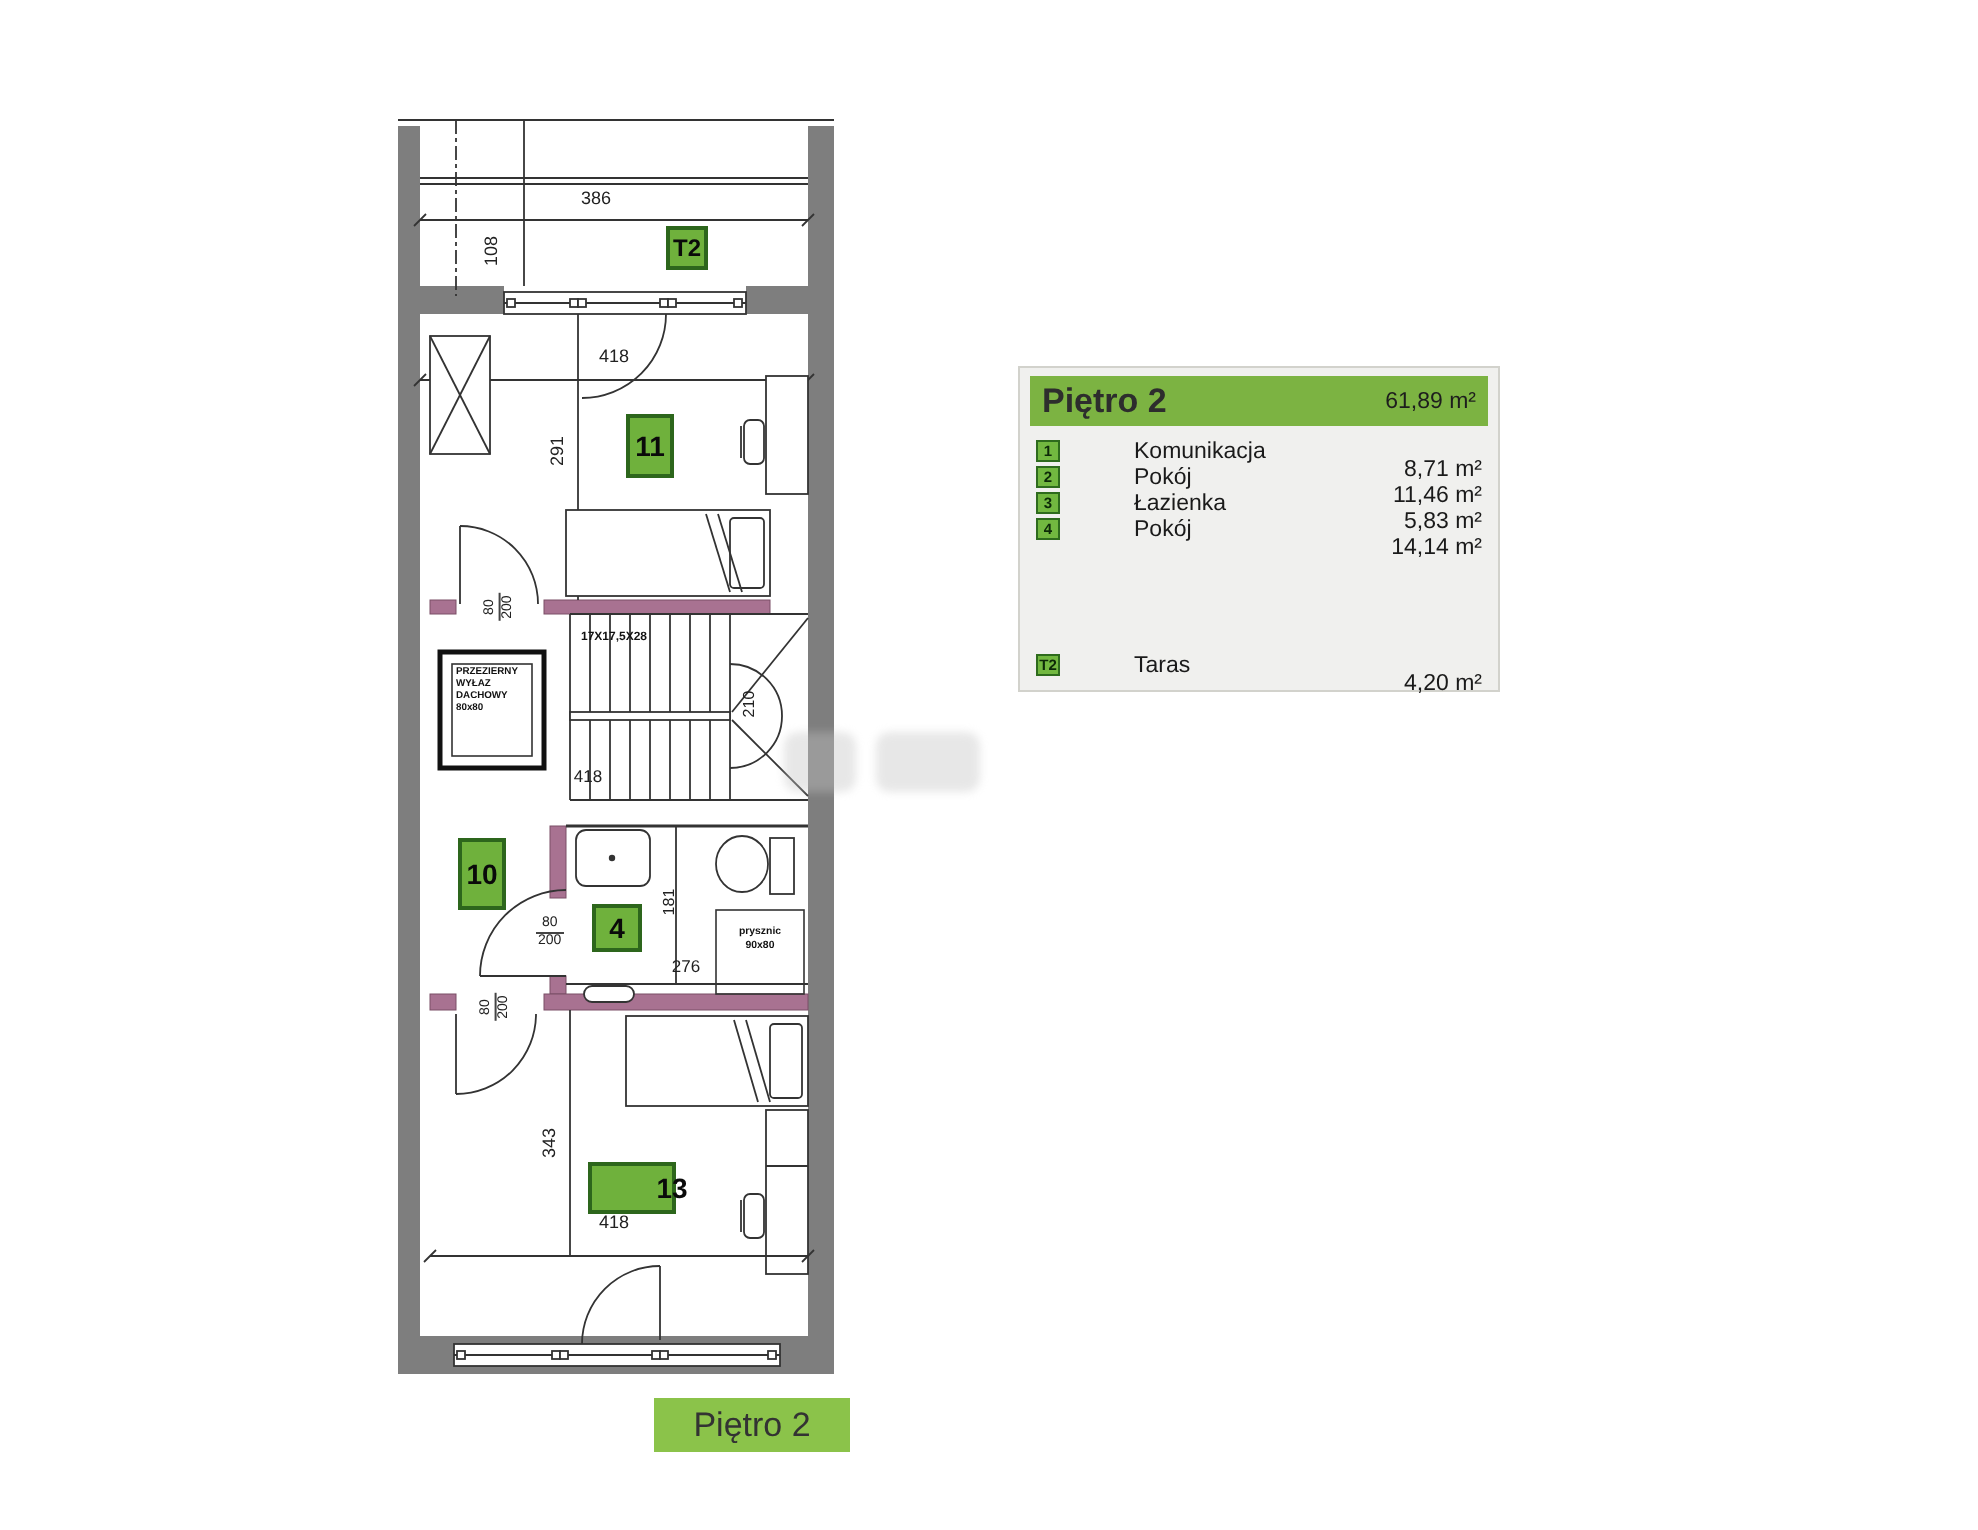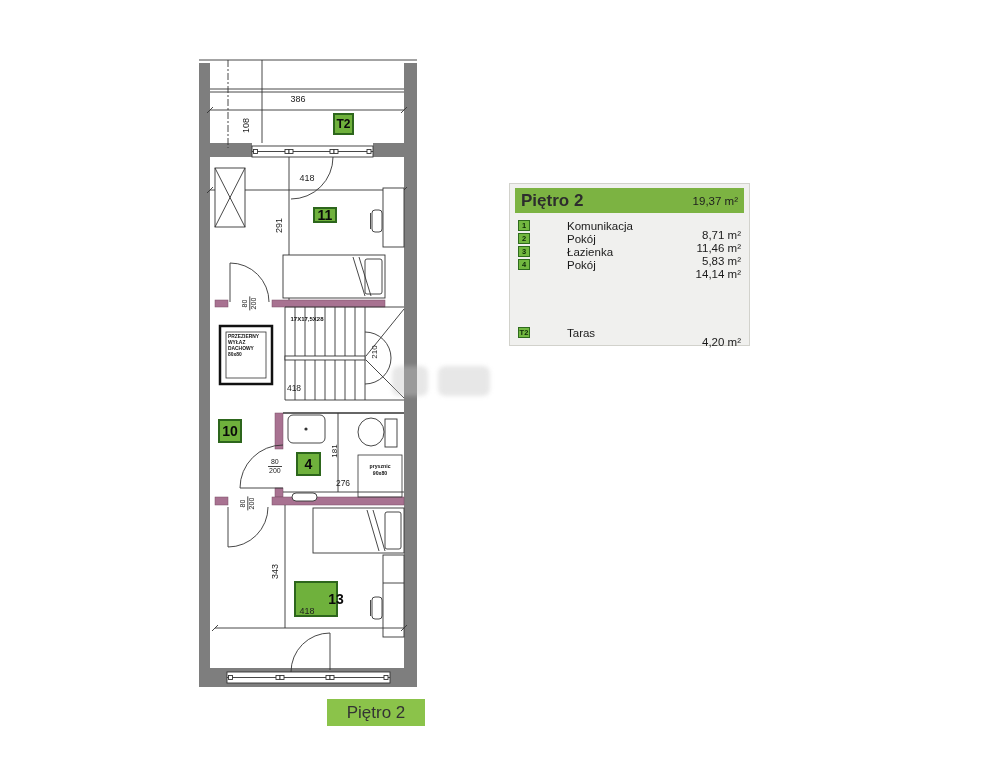--- a/index.html
+++ b/index.html
@@ -185,24 +185,24 @@
           <rect x="81" y="620.5" width="4" height="4" fill="#fff"></rect>
           <rect x="85" y="620.5" width="4" height="4" fill="#fff"></rect>
           <rect x="131" y="620.5" width="4" height="4" fill="#fff"></rect>
           <rect x="135" y="620.5" width="4" height="4" fill="#fff"></rect>
           <rect x="189" y="620.5" width="4" height="4" fill="#fff"></rect>
         </g>
       </g>
     </svg>
 
     <div class="badge small" style="left:138px;top:58px;width:21px;height:22px;">T2</div>
-    <div class="badge" style="left:118px;top:152px;width:24px;height:16px;">11</div>
-    <div class="badge" style="left:23px;top:364px;width:24px;height:24px;">10</div>
+    <div class="badge" style="left:118px;top:152px;width:24px;height:32px;">11</div>
+    <div class="badge" style="left:34px;top:364px;width:24px;height:36px;">10</div>
     <div class="badge" style="left:101px;top:397px;width:25px;height:24px;">4</div>
-    <div class="badge" style="left:99px;top:526px;width:24px;height:36px;padding-left:40px;">13</div>
+    <div class="badge" style="left:99px;top:526px;width:24px;height:26px;padding-left:40px;">13</div>
 
     <div class="dim" style="left:83px;top:40px;width:40px;">386</div>
     <div class="dim rot" style="left:38px;top:66px;width:26px;">108</div>
     <div class="dim" style="left:92px;top:119px;width:40px;">418</div>
     <div class="dim rot" style="left:70px;top:166px;width:28px;">291</div>
     <div class="dim rot" style="left:166px;top:293px;width:28px;font-size:8px;">210</div>
     <div class="dim" style="left:84px;top:329px;width:30px;font-size:8.5px;">418</div>
     <div class="dim rot" style="left:126px;top:392px;width:28px;font-size:8px;">181</div>
     <div class="dim" style="left:134px;top:424px;width:28px;font-size:8.5px;">276</div>
     <div class="dim rot" style="left:66px;top:512px;width:28px;">343</div>
@@ -235,21 +235,21 @@
   </div>
 
   <div class="watermark">
     <span style="width:36px;"></span>
     <span style="width:52px;"></span>
   </div>
 
   <div class="legend">
     <div class="legend-header">
       <span class="legend-title">Piętro 2</span>
-      <span class="legend-total">19,37 m²</span>
+      <span class="legend-total">61,89 m²</span>
     </div>
     <div class="legend-rows">
       <div class="lrow">
         <span class="lbadge">1</span>
         <span class="lname">Komunikacja</span>
         <span class="larea">8,71 m²</span>
       </div>
       <div class="lrow">
         <span class="lbadge">2</span>
         <span class="lname">Pokój</span>

